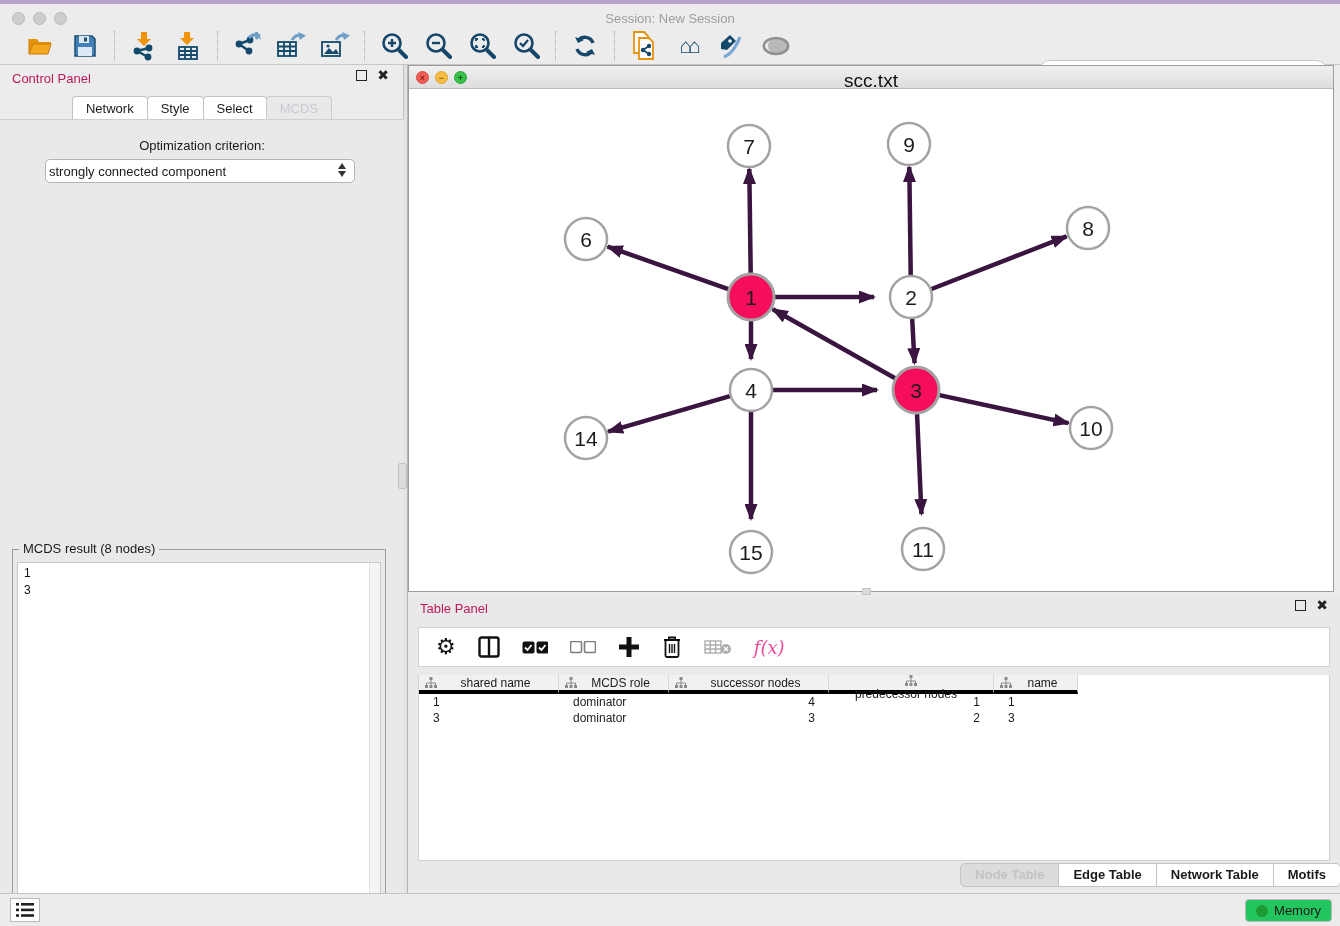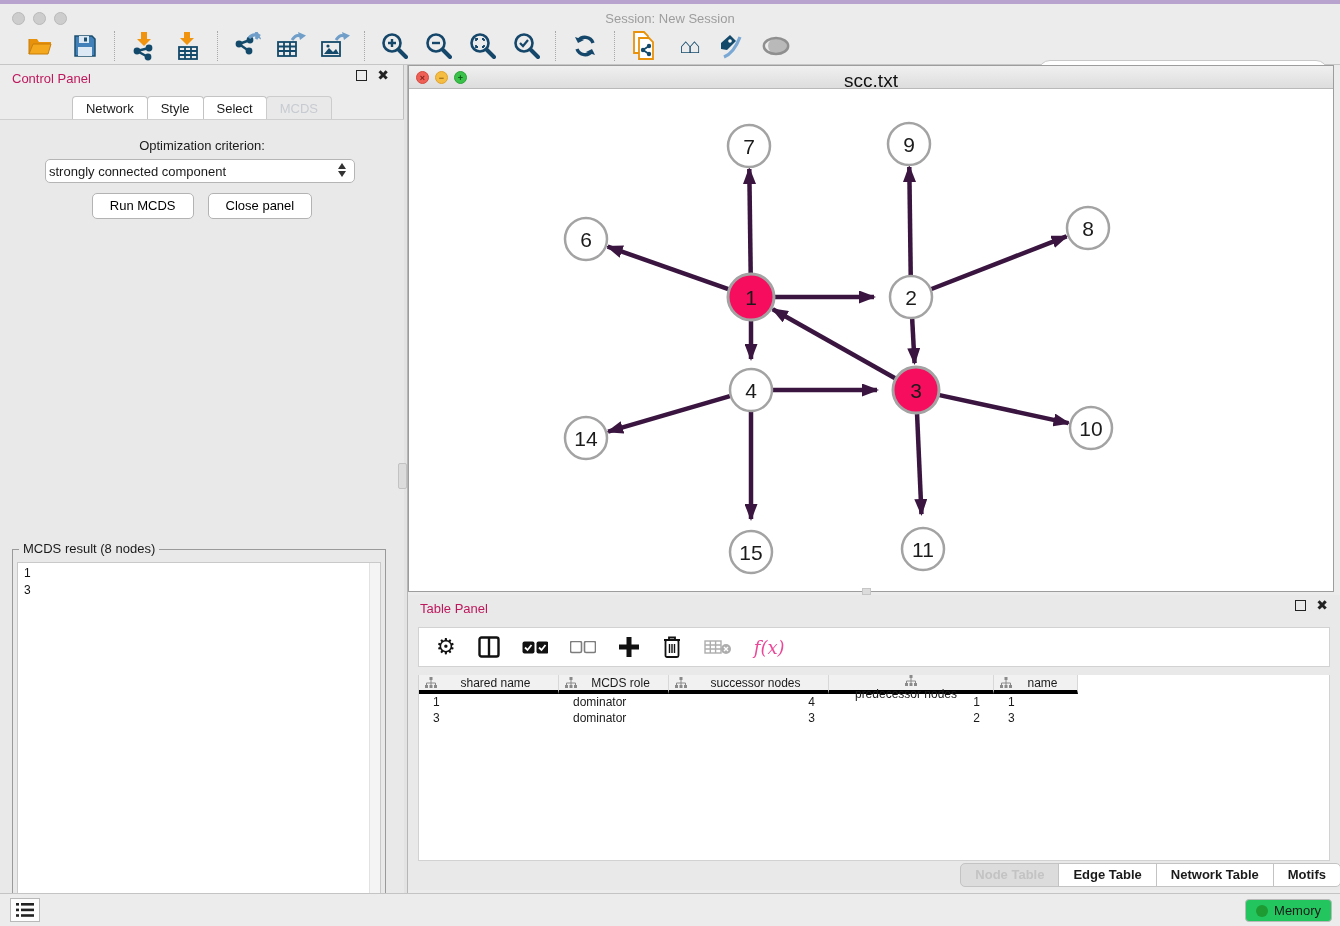--- a/index.html
+++ b/index.html
@@ -265,24 +265,20 @@
   </div>
   <div class="cp-content">
     <div class="opt-label">Optimization criterion:</div>
     <div class="mac-select">
       <span>strongly connected component</span>
       <span class="sel-arrows">
           <span class="tri-up"></span>
           <span class="tri-dn"></span>
         </span>
     </div>
-    <div class="cp-buttons">
-      <button class="mac-btn">Run MCDS</button>
-      <button class="mac-btn">Close panel</button>
-    </div>
     <div class="result-fieldset">
       <span class="result-legend">MCDS result (8 nodes)</span>
       <div class="result-box">
         <div class="result-line">1</div>
         <div class="result-line">3</div>
         <div class="result-scroll"></div>
       </div>
     </div>
   </div>
 </div>

